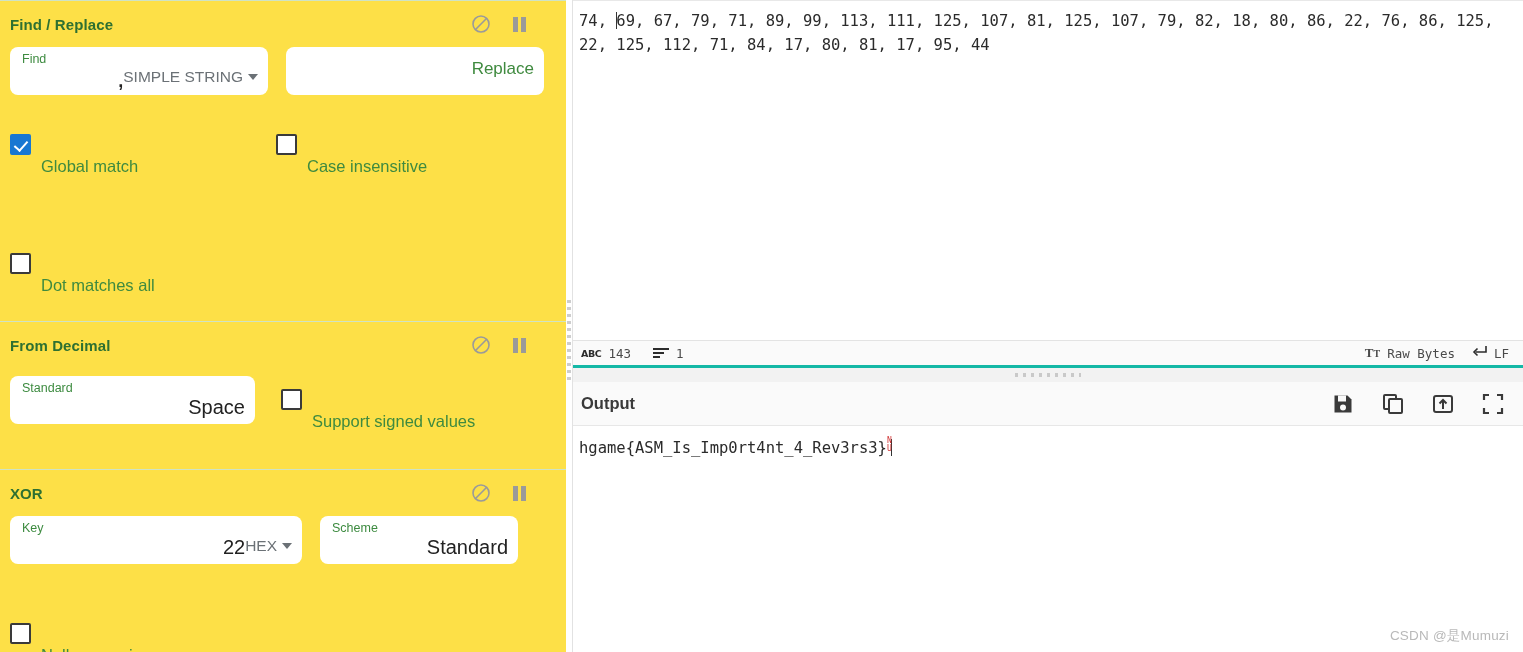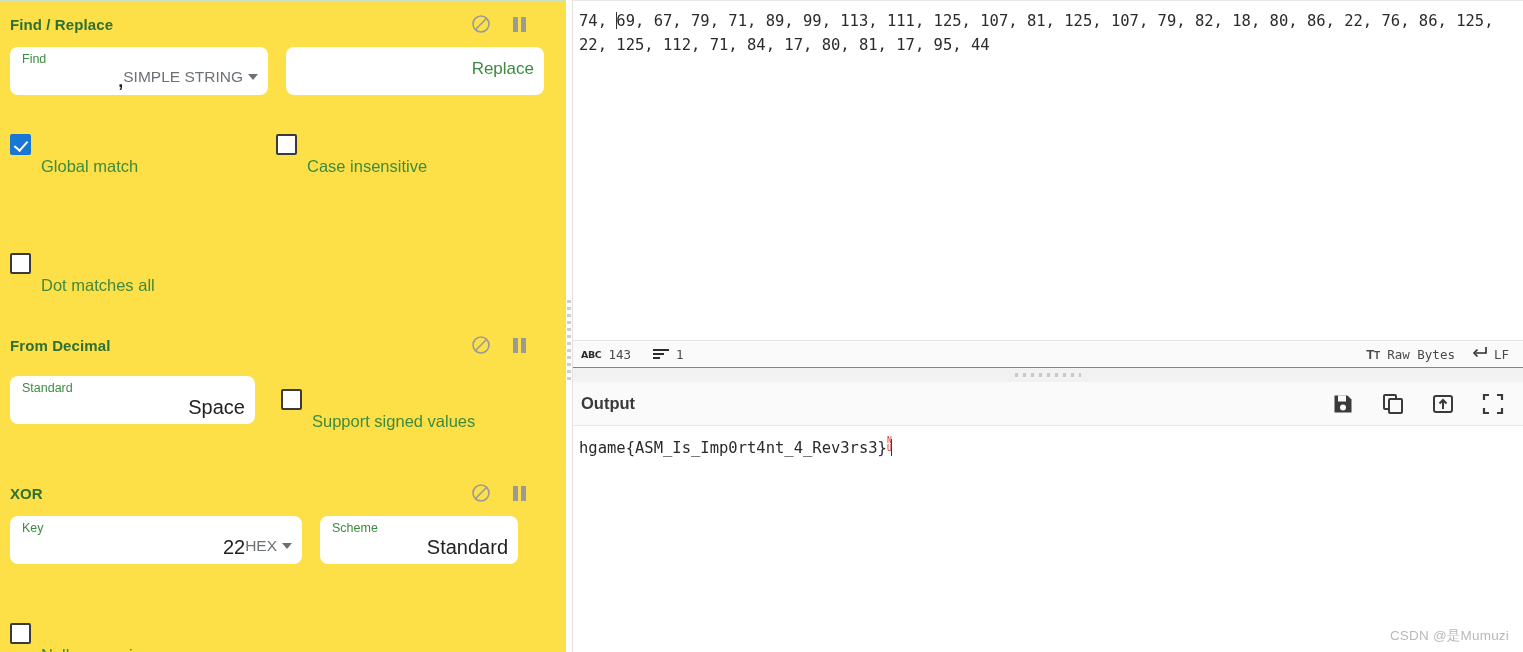--- a/index.html
+++ b/index.html
@@ -226,21 +226,21 @@
     background: #333;
     vertical-align: -3px;
     margin: 0 -1px 0 0;
   }
 
   #input-status {
     height: 28px;
     flex: 0 0 28px;
     background: #fafafa;
     border-top: 1px solid #e3e3e3;
-    border-bottom: 1px solid #14b8a6;
+    border-bottom: 3px solid #14b8a6;
     display: flex;
     align-items: center;
     padding: 0 14px 0 8px;
     font-size: 12.5px;
     color: #4a4a4a;
     font-family: "DejaVu Sans Mono", monospace;
   }
   .status-group {
     display: flex;
     align-items: center;
@@ -494,21 +494,21 @@
       <div class="status-group">
         <span class="lines-icon">
             <span></span>
             <span></span>
             <span></span>
           </span>
         <span>1</span>
       </div>
       <div class="status-right">
         <div class="status-group">
-          <span style="font-weight:bold;font-size:13px;font-family:Liberation Sans, sans-serif;text-align:right;">T<span style="font-size:10px">T</span></span>
+          <span style="font-weight:bold;font-size:13px;font-family:Liberation Serif, serif;text-align:right;">T<span style="font-size:10px">T</span></span>
           <span>Raw Bytes</span>
         </div>
         <div class="status-group" style="margin-right:0">
           <span>
             <svg width="16" height="13" viewBox="0 0 16 13">
                 <path d="M15 1v6H4.5" fill="none" stroke="#2c2c2c" stroke-width="1.6"></path>
                 <path d="M6.5 3.5 3 7l3.5 3.5" fill="none" stroke="#2c2c2c" stroke-width="1.6"></path>
               </svg>
           </span>
           <span>LF</span>

